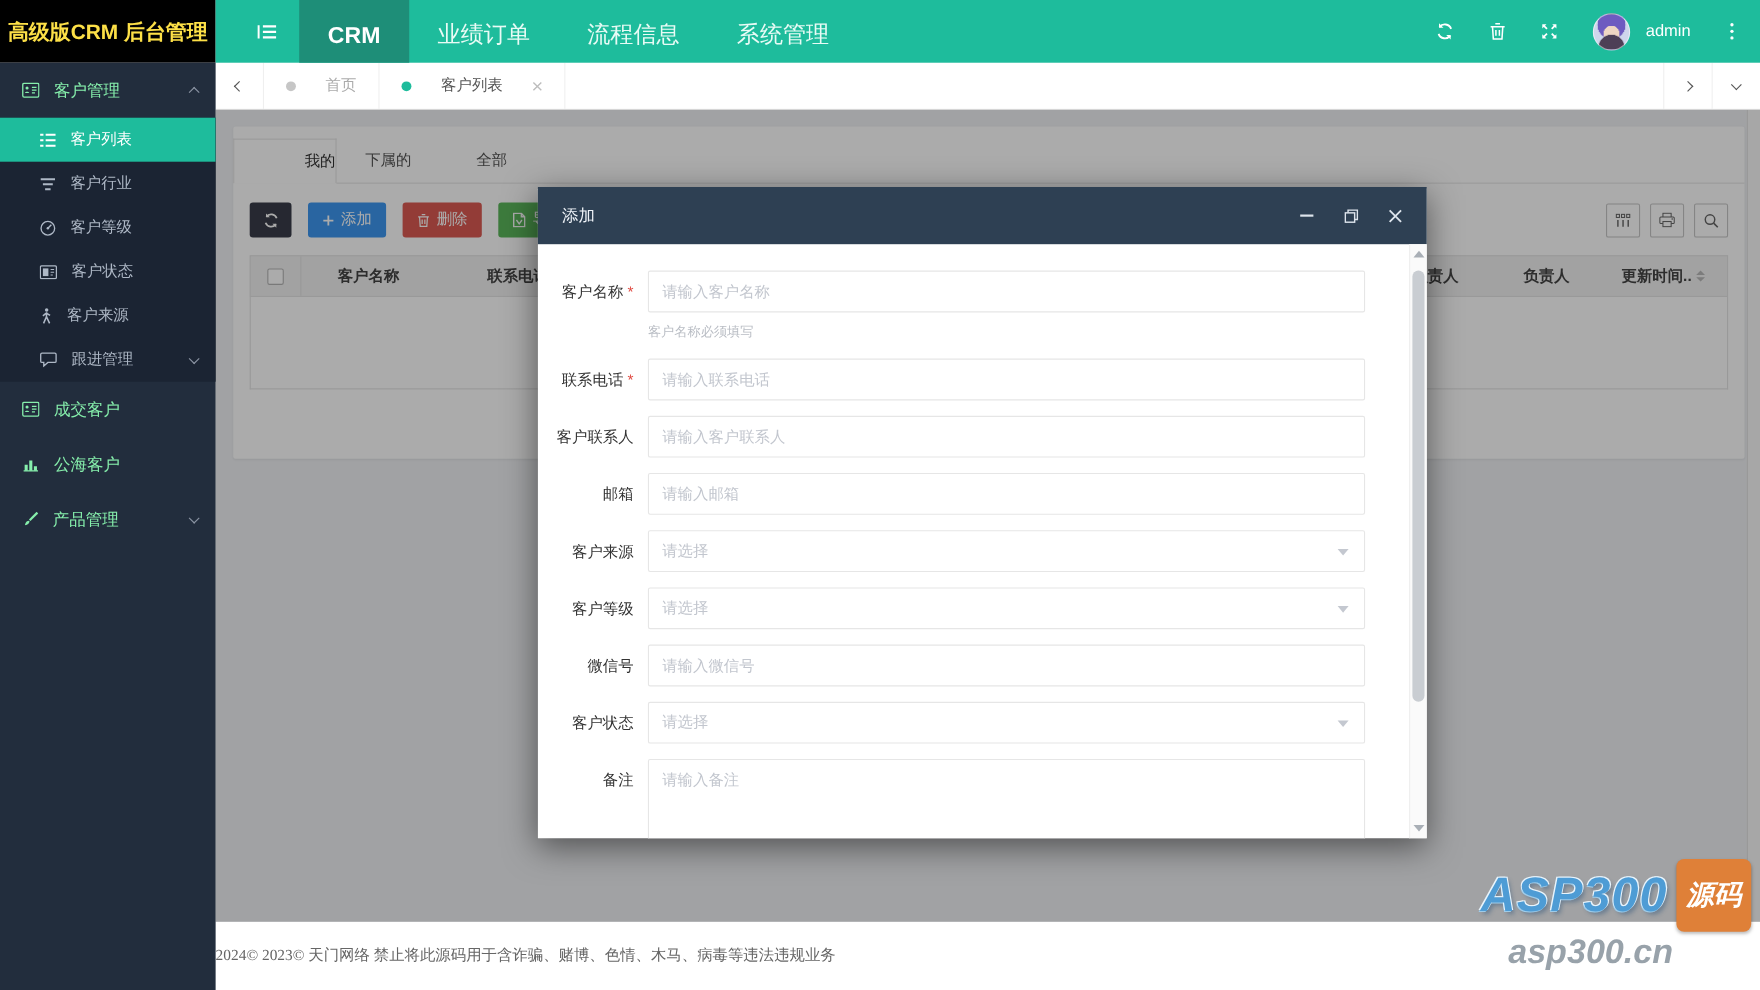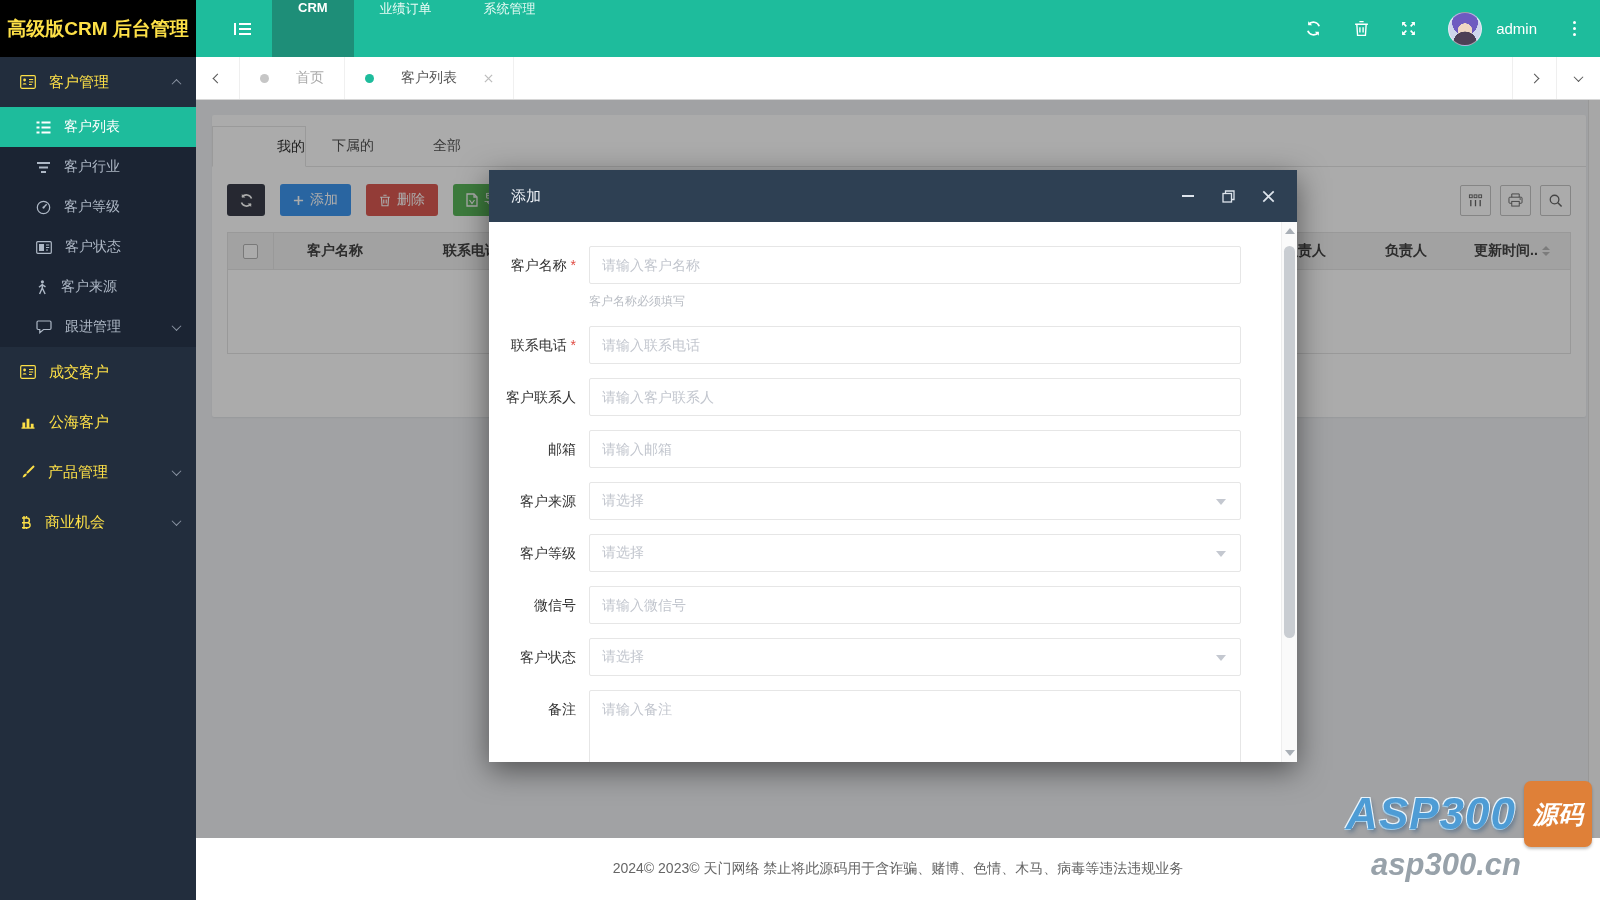--- a/index.html
+++ b/index.html
@@ -4,21 +4,21 @@
 <style>
   * { box-sizing: border-box; margin: 0; padding: 0; }
   html,body { width:1600px; height:900px; overflow:hidden; }
   body { font-family:"Liberation Sans","DejaVu Sans",sans-serif; background:#F0F2F5; position:relative; }
 
   
   .header { position:absolute; top:0; left:0; right:0; height:57px; display:flex; z-index:30; }
   .logo { width:196px; background:#000; color:#fde047; font-weight:bold; font-size:19px; display:flex; align-items:center; justify-content:center; white-space:nowrap; }
   .nav { flex:1; background:#1EBC9C; display:flex; align-items:stretch; color:#fff; }
   .nav-toggle { width:58px; margin-left:18px; display:flex; align-items:center; justify-content:center; cursor:pointer; }
-  .nav-item { padding:0 26px; display:flex; align-items:flex-start; font-size:13px; color:#E8FBF5; cursor:pointer; }
+  .nav-item { padding:12px 26px; display:flex; align-items:flex-end; font-size:21px; color:#E8FBF5; cursor:pointer; }
   .nav-item.active { background:#1E8E78; font-weight:bold; color:#fff; }
   .nav-right { margin-left:auto; display:flex; align-items:center; gap:32px; padding-right:20px; }
   .icon-btn { display:flex; align-items:center; justify-content:center; cursor:pointer; }
   .avatar { width:34px; height:34px; border-radius:50%;
     background: radial-gradient(circle at 50% 80%, #5b4a63 0 100%);
     background: radial-gradient(circle at 50% 95%, #4d3f56 0 34%, transparent 35%),
                 radial-gradient(circle at 50% 55%, #efd6c3 0 30%, transparent 31%),
                 radial-gradient(circle at 50% 30%, #6e5bc0 0 46%, transparent 47%),
                 radial-gradient(circle at 50% 50%, #cfd6ec 0 100%);
     border:1px solid rgba(255,255,255,.5); }
@@ -34,21 +34,21 @@
   .tab { display:flex; align-items:center; gap:27px; padding:0 20px; border-right:1px solid #F0F0F0; font-size:14px; cursor:pointer; }
   .tab .dot { width:9px; height:9px; border-radius:50%; }
   .tab-home { color:#ABABAB; }
   .tab-home .dot { background:#C6C6C6; }
   .tab-active { color:#555; }
   .tab-active .dot { background:#1EBC9C; }
   .tabbar-spacer { flex:1; }
 
   
   .sidebar { position:absolute; left:0; top:57px; bottom:0; width:196px; background:#222D3D; z-index:30; }
-  .side-item { height:50px; display:flex; align-items:center; gap:13px; padding:0 16px 0 20px; color:#fde047; font-size:15px; cursor:pointer; }
+  .side-item { height:50px; display:flex; align-items:center; gap:13px; padding:0 16px 0 20px; color:#86efac; font-size:15px; cursor:pointer; }
   .side-item svg { flex:0 0 auto; }
   .side-sub { background:#1B2433; }
   .side-sub .side-item { height:40px; padding-left:36px; font-size:14px; color:#AEB8C6; }
   .side-item.active { background:#1EBC9C; color:#fff; }
   .side-item .chev { margin-left:auto; color:#8B94A3; }
   .chev { width:7px; height:7px; border-right:1.5px solid currentColor; border-bottom:1.5px solid currentColor; display:inline-block; }
   .chev.up { transform:rotate(-135deg) translate(-1px,-1px); }
   .chev.down { transform:rotate(45deg) translate(-1px,-1px); }
   .chev.left { transform:rotate(135deg); }
   .chev.right { transform:rotate(-45deg); }
@@ -105,21 +105,21 @@
   .fcaret { position:absolute; right:15px; top:17px; width:0; height:0; border-left:5px solid transparent; border-right:5px solid transparent; border-top:6px solid #C4C8D0; }
   .fctrl textarea { height:86px; padding:10px 12px; resize:none; }
   .fhelper { font-size:12px; color:#B9BDC4; margin:9px 0 2px; }
   .modal-scroll { position:absolute; right:0; top:52px; bottom:0; width:16px; background:#FAFAFA; border-left:1px solid #EEE; z-index:5; }
   .modal-scroll .arr-up, .modal-scroll .arr-dn { position:absolute; left:3px; width:0; height:0; border-left:5px solid transparent; border-right:5px solid transparent; }
   .arr-up { top:6px; border-bottom:6px solid #A9AFB6; }
   .arr-dn { bottom:6px; border-top:6px solid #A9AFB6; }
   .modal-thumb { position:absolute; left:2px; right:2px; top:24px; height:392px; background:#C9CDD2; border-radius:6px; cursor:pointer; }
 
   
-  .footer { position:absolute; left:196px; right:0; bottom:0; height:62px; background:#fff; display:flex; align-items:center; justify-content:center; color:#666; font-size:14px; z-index:10; }
+  .footer { position:absolute; left:196px; right:0; bottom:0; height:62px; background:#fff; display:flex; align-items:center; color:#666; font-size:14px; z-index:10;font-family:Liberation Serif, serif; }
 
   
   .watermark { position:absolute; right:8px; bottom:18px; z-index:80; text-align:center; line-height:1.05; }
   .wm-row { display:flex; align-items:center; gap:8px; justify-content:flex-end; }
   .wm-brand { font-size:44px; font-weight:bold; font-style:italic; color:#4E9CD5; letter-spacing:1px;
     text-shadow:-1px -1px 0 #E8F4FC, 1px -1px 0 #E8F4FC, -1px 1px 0 #9FCBE8, 2px 3px 4px rgba(40,80,120,.45); }
   .wm-badge { background:#DF8038; color:#fff; border-radius:7px; padding:20px 9px; font-size:25px; font-weight:bold; font-style:italic; box-shadow:0 2px 3px rgba(0,0,0,.25); }
   .wm-domain { font-size:31px; font-weight:bold; font-style:italic; color:#98A2AA; margin-top:2px; padding-right:46px; }
 
   svg { display:block; }
@@ -133,20 +133,23 @@
     <div class="nav-toggle">
       <svg width="18" height="16" viewBox="0 0 18 16">
           <path d="M1 2v12M5 3h12M5 8h12M5 13h12" stroke="#fff" stroke-width="2" fill="none"></path>
         </svg>
     </div>
     <div class="nav-item active">
         <span>CRM</span>
       </div>
     <div class="nav-item">
         <span>业绩订单</span>
+      </div>
+    <div class="nav-item">
+        <span>流程信息</span>
       </div>
     <div class="nav-item">
         <span>系统管理</span>
       </div>
     <div class="nav-right">
       <div class="icon-btn">
         <svg width="17" height="17" viewBox="0 0 17 17">
             <path d="M14.2 6.2A6.1 6.1 0 0 0 3.6 4.6M2.8 10.8a6.1 6.1 0 0 0 10.6 1.6" stroke="#fff" stroke-width="1.7" fill="none"></path>
             <path d="M3.2 1.2v4h4z" fill="#fff"></path>
             <path d="M13.8 15.8v-4h-4z" fill="#fff"></path>
@@ -244,27 +247,20 @@
         <path d="M2 14V8h3v6zM6.5 14V4h3v10zM11 14V9.5h3V14z" fill="currentColor"></path>
       </svg>
     <span>公海客户</span>
   </div>
   <div class="side-item">
     <svg width="15" height="15" viewBox="0 0 15 15">
         <path d="M14 1L7 8" stroke="currentColor" stroke-width="2"></path>
         <path d="M6.6 8.4c-2.2 0-3.4 1.2-4 4.2 3-.6 4.2-1.8 4.2-4z" fill="currentColor"></path>
       </svg>
     <span>产品管理</span>
-    <span class="chev down"></span>
-  </div>
-  <div class="side-item">
-    <svg width="12" height="15" viewBox="0 0 12 15">
-        <path d="M4 1v13M6.5 1v2M6.5 12v2M2 3h5a2.4 2.4 0 0 1 0 4.8H2M2 7.8h5.6a2.5 2.5 0 0 1 0 5H2" stroke="currentColor" stroke-width="1.4" fill="none"></path>
-      </svg>
-    <span>商业机会</span>
     <span class="chev down"></span>
   </div>
 </div>
 
 <div class="tabbar">
   <div class="tab-scroll left">
       <span class="chev left"></span>
     </div>
   <div class="tab tab-home">
     <span class="dot"></span>

